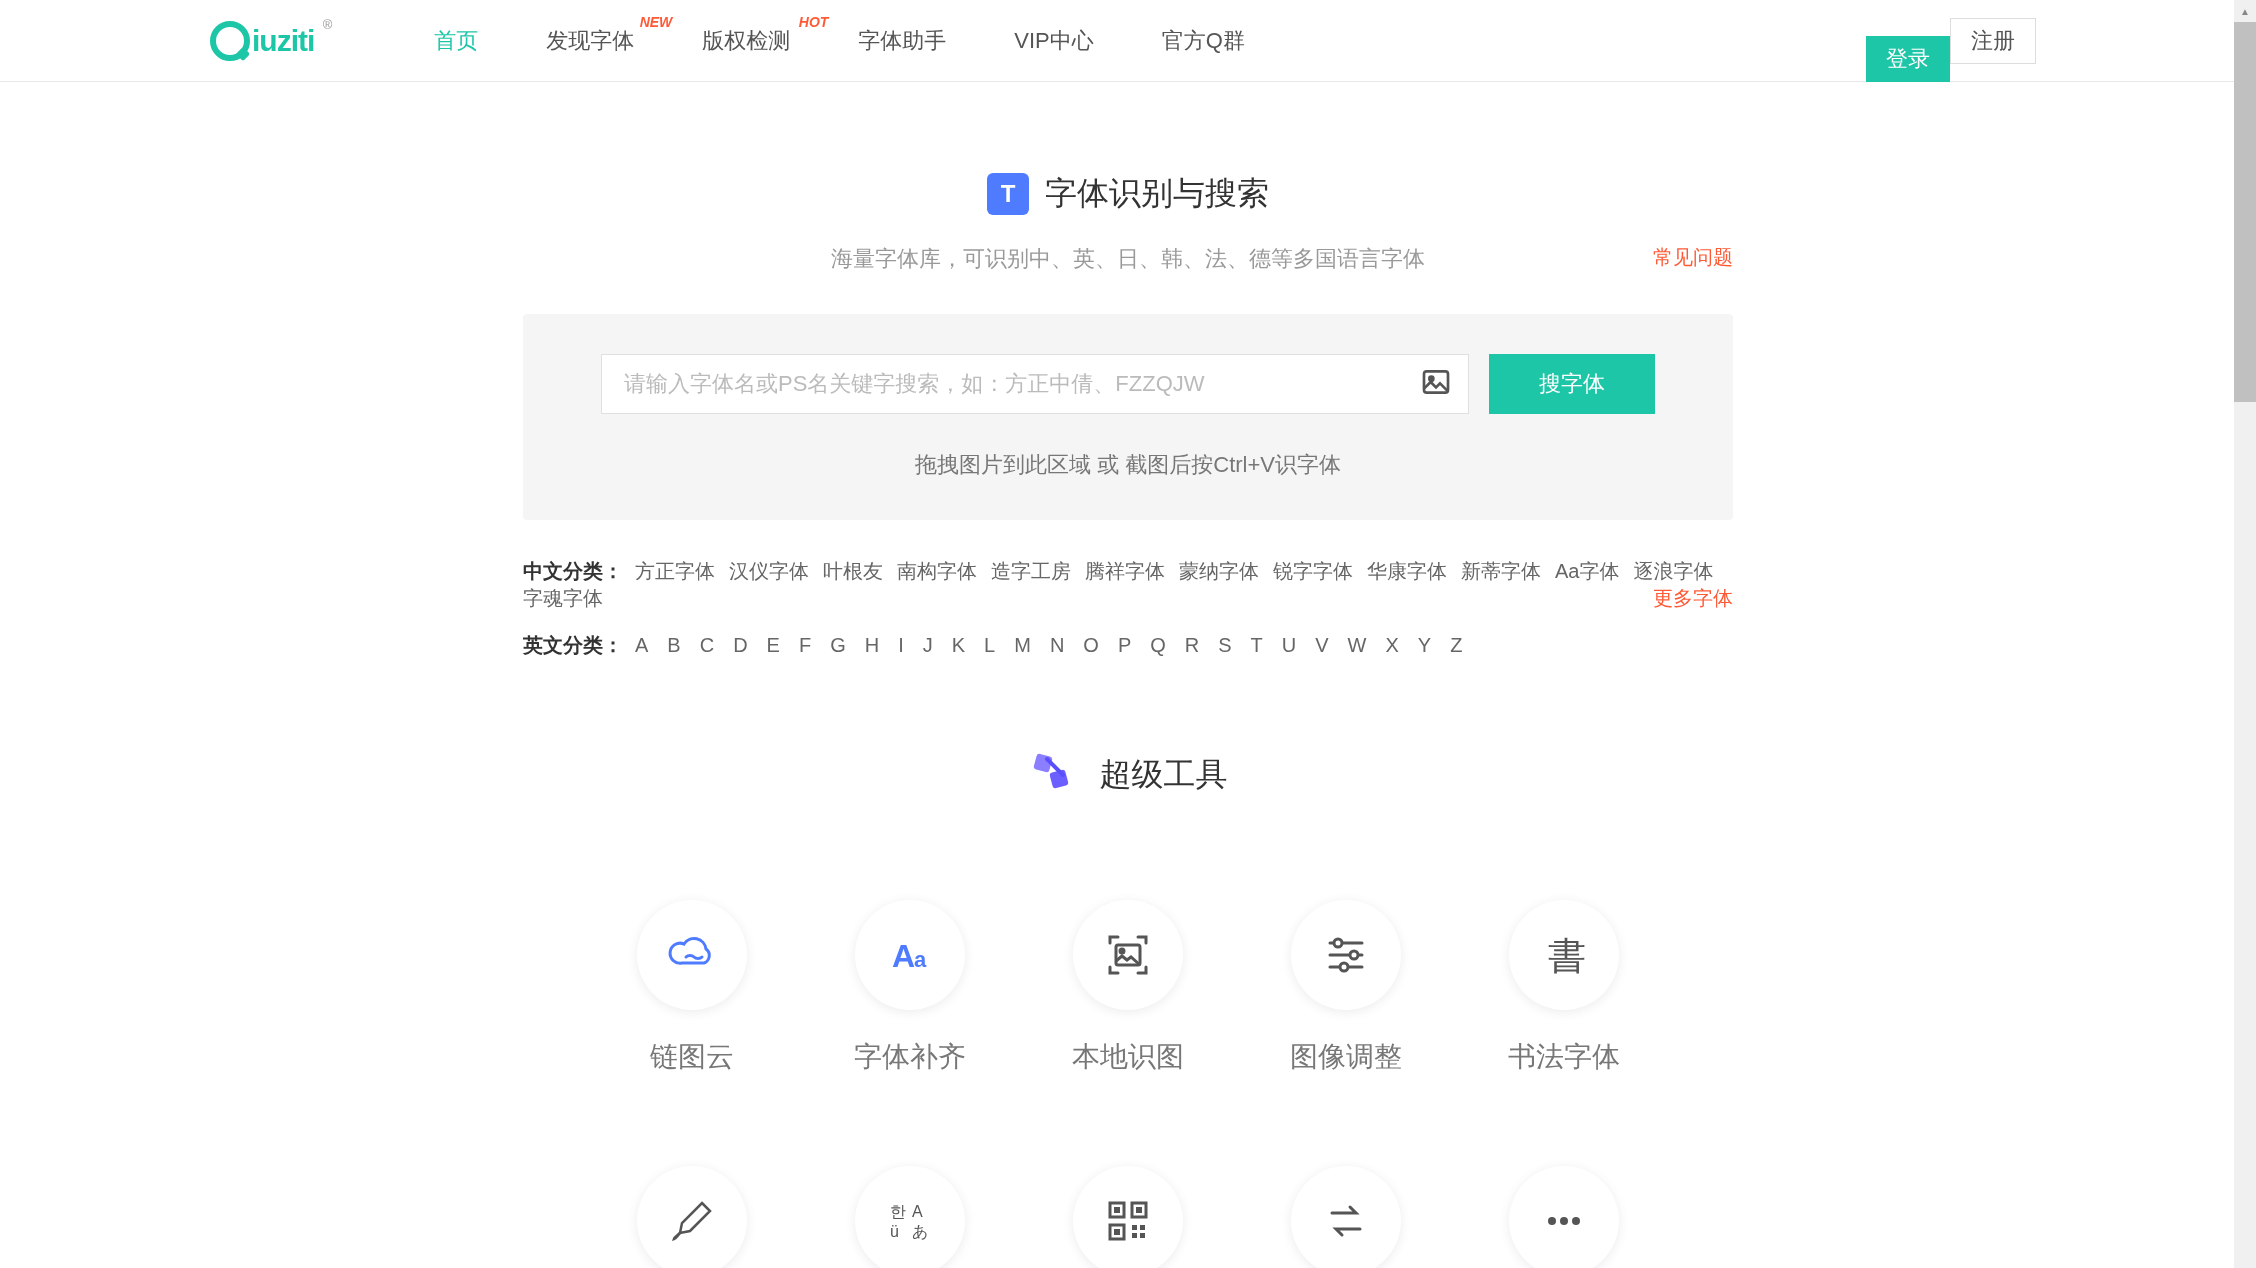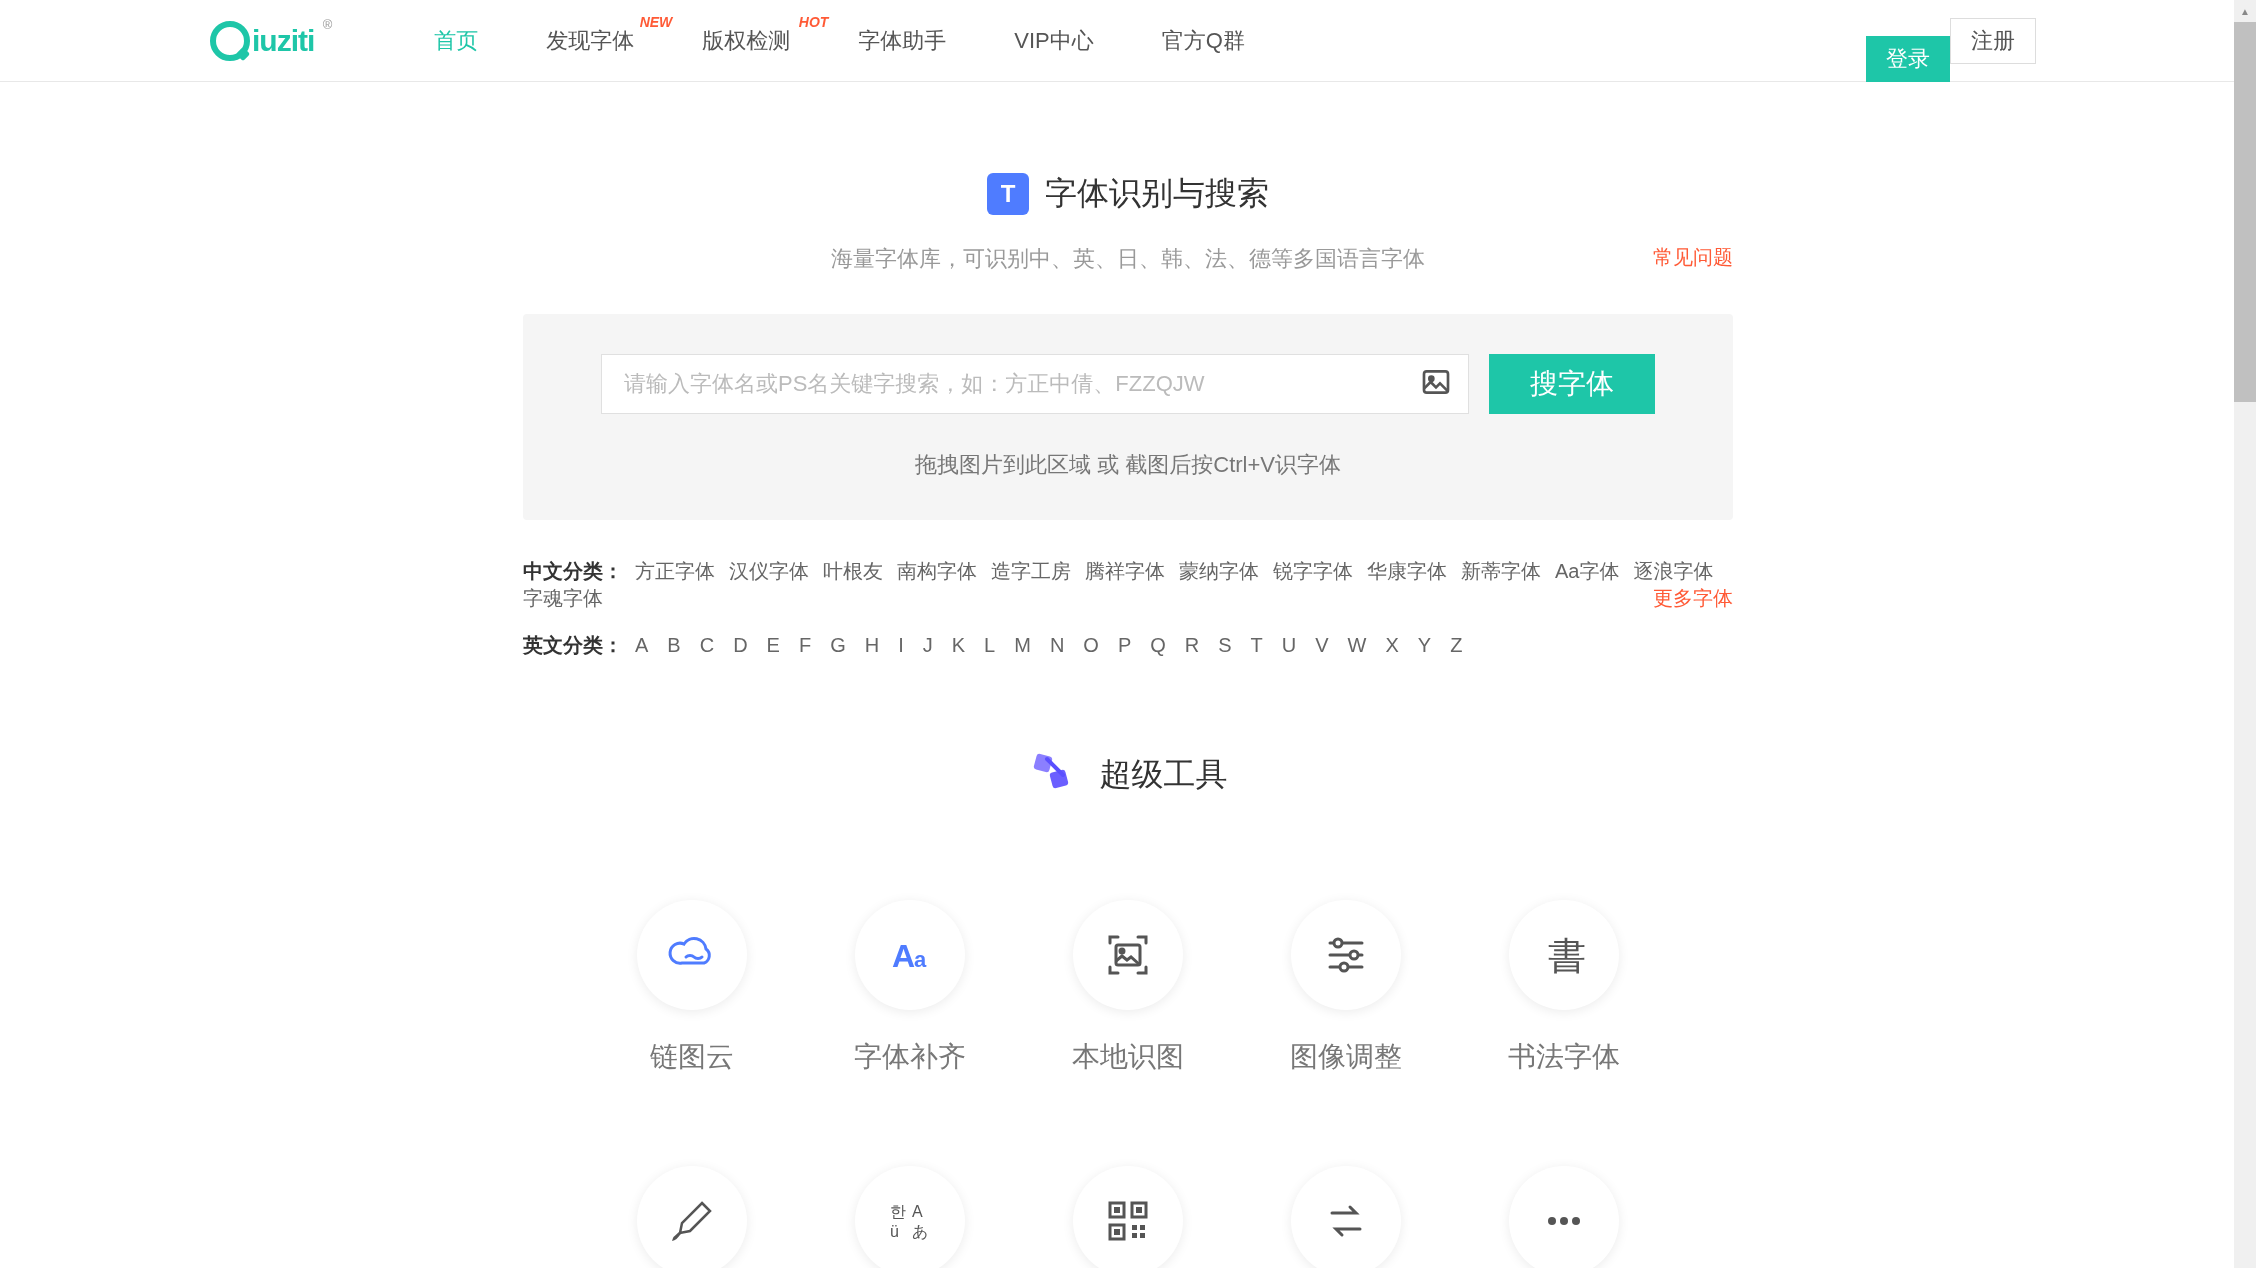--- a/index.html
+++ b/index.html
@@ -185,21 +185,21 @@
     .image-upload-icon {
       width: 32px;
       height: 32px;
       cursor: pointer;
     }
     .btn-search {
       background: #1ec6a8;
       color: #fff;
       border: none;
       padding: 0 36px;
-      font-size: 28px;
+      font-size: 22px;
       cursor: pointer;
       height: 60px;
       width: 166px;
     }
     .drag-hint {
       text-align: center;
       font-size: 22px;
       color: #777;
     }
     .category-row {

